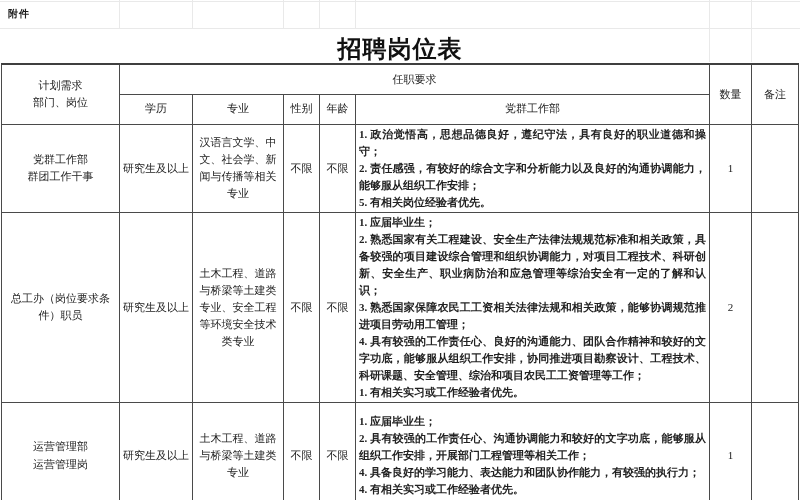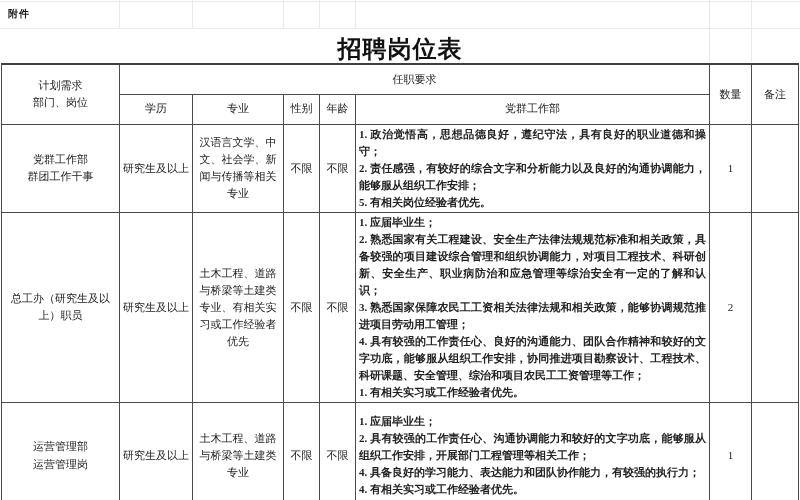--- a/index.html
+++ b/index.html
@@ -102,23 +102,23 @@
         <td>不限</td>
         <td class="cond">
             <div class="cond-line">1. 政治觉悟高，思想品德良好，遵纪守法，具有良好的职业道德和操守；</div>
             <div class="cond-line">2. 责任感强，有较好的综合文字和分析能力以及良好的沟通协调能力，能够服从组织工作安排；</div>
             <div class="cond-line">5. 有相关岗位经验者优先。</div>
           </td>
         <td class="qty">1</td>
         <td></td>
       </tr>
       <tr class="r1">
-        <td>总工办（研究生及以上）职员</td>
+        <td>总工办（岗位要求条件）职员</td>
         <td>研究生及以上</td>
-        <td>土木工程、道路与桥梁等土建类专业、有相关实习或工作经验者优先</td>
+        <td>土木工程、道路与桥梁等土建类专业、安全工程等环境安全技术类专业</td>
         <td>不限</td>
         <td>不限</td>
         <td class="cond">
             <div class="cond-line">1. 应届毕业生；</div>
             <div class="cond-line">2. 熟悉国家有关工程建设、安全生产法律法规规范标准和相关政策，具备较强的项目建设综合管理和组织协调能力，对项目工程技术、科研创新、安全生产、职业病防治和应急管理等综治安全有一定的了解和认识；</div>
             <div class="cond-line">3. 熟悉国家保障农民工工资相关法律法规和相关政策，能够协调规范推进项目劳动用工管理；</div>
             <div class="cond-line">4. 具有较强的工作责任心、良好的沟通能力、团队合作精神和较好的文字功底，能够服从组织工作安排，协同推进项目勘察设计、工程技术、科研课题、安全管理、综治和项目农民工工资管理等工作；</div>
             <div class="cond-line">1. 有相关实习或工作经验者优先。</div>
           </td>
         <td class="qty">2</td>

